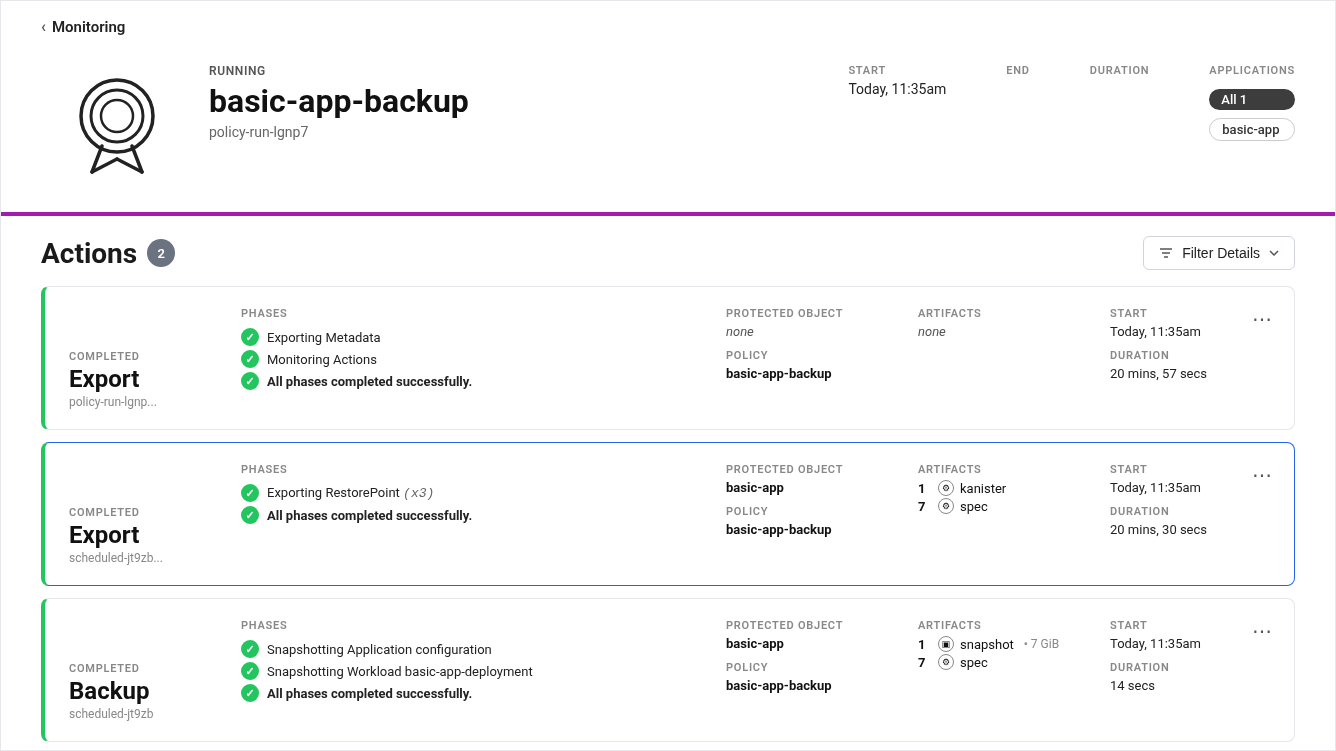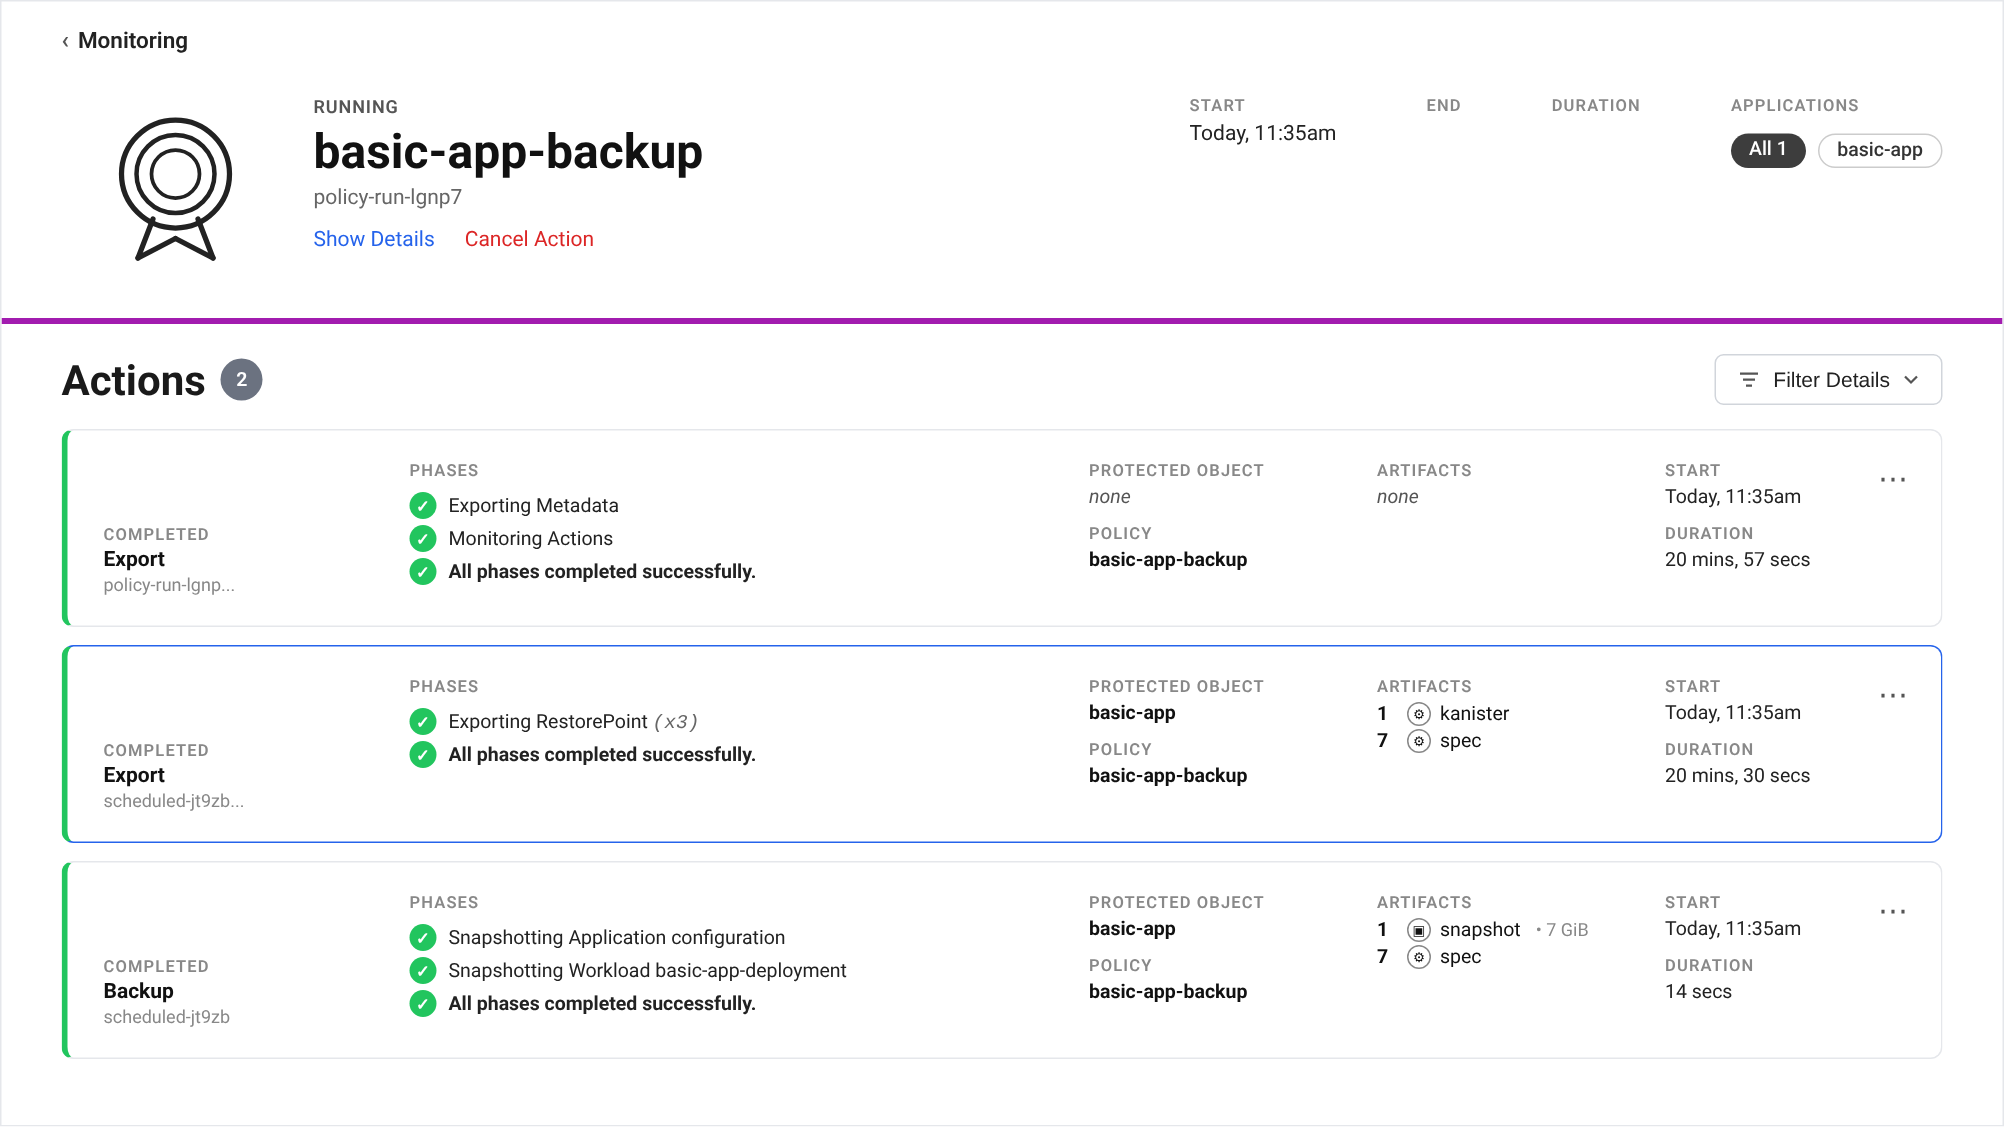--- a/index.html
+++ b/index.html
@@ -77,21 +77,21 @@
     }
     .meta-value {
       font-size: 14px;
       color: #222;
     }
     .meta-apps {
       display: flex;
       flex-direction: column;
       gap: 8px;
     }
-    .app-tags { display: flex; gap: 8px; margin-top: 4px; }
+    .app-tags { display: flex; gap: 8px; margin-top: 4px; flex-direction: column; }
     .tag {
       padding: 3px 12px;
       border-radius: 20px;
       font-size: 13px;
       font-weight: 500;
     }
     .tag-dark { background: #3d3d3d; color: #fff; }
     .tag-outline { background: #fff; color: #333; border: 1px solid #ccc; }
     
     .actions-header {
@@ -159,30 +159,30 @@
     .action-status-col { min-width: 140px; margin-top: 43px; }
     .action-status-label {
       font-size: 11px;
       font-weight: 600;
       color: #888;
       letter-spacing: 0.07em;
       text-transform: uppercase;
       margin-bottom: 2px;
     }
     .action-type {
-      font-size: 14px;
+      font-size: 24px;
       font-weight: 700;
       color: #111;
       margin-bottom: 2px;
     }
     .action-id {
       font-size: 12px;
       color: #888;
     }
-    .phases-col { flex: 1; min-width: 260px; margin-left: 32px; }
+    .phases-col { flex: 1; min-width: 260px; }
     .phases-label {
       font-size: 11px;
       font-weight: 600;
       color: #888;
       letter-spacing: 0.07em;
       text-transform: uppercase;
       margin-bottom: 8px;
     }
     .phase-item {
       display: flex;
@@ -329,24 +329,20 @@
         <line x1="75" y1="82" x2="85" y2="108" stroke="#222" stroke-width="3.5" stroke-linecap="round"></line>
         <line x1="35" y1="108" x2="60" y2="95" stroke="#222" stroke-width="3.5" stroke-linecap="round"></line>
         <line x1="85" y1="108" x2="60" y2="95" stroke="#222" stroke-width="3.5" stroke-linecap="round"></line>
       </svg>
     </div>
 
     <div class="hero-main">
       <div class="hero-status">RUNNING</div>
       <div class="hero-title">basic-app-backup</div>
       <div class="hero-subtitle">policy-run-lgnp7</div>
-      <div class="hero-actions">
-        <a class="link-blue">Show Details</a>
-        <a class="link-red">Cancel Action</a>
-      </div>
     </div>
 
     <div class="hero-meta">
       <div class="meta-block">
         <div class="meta-label">START</div>
         <div class="meta-value">Today, 11:35am</div>
       </div>
       <div class="meta-block">
         <div class="meta-label">END</div>
         <div class="meta-value"></div>

